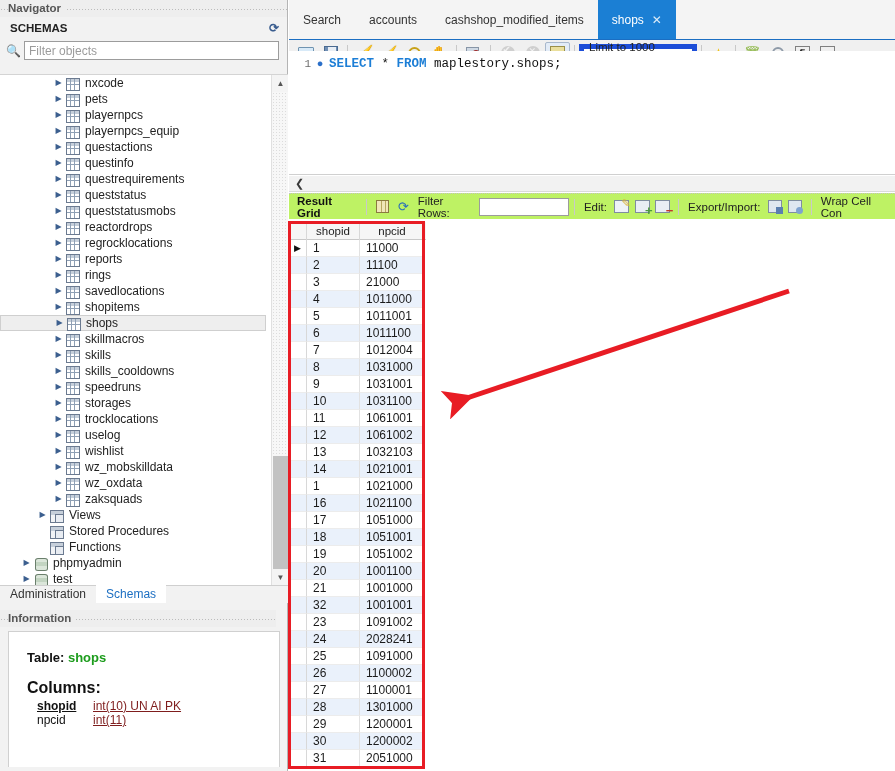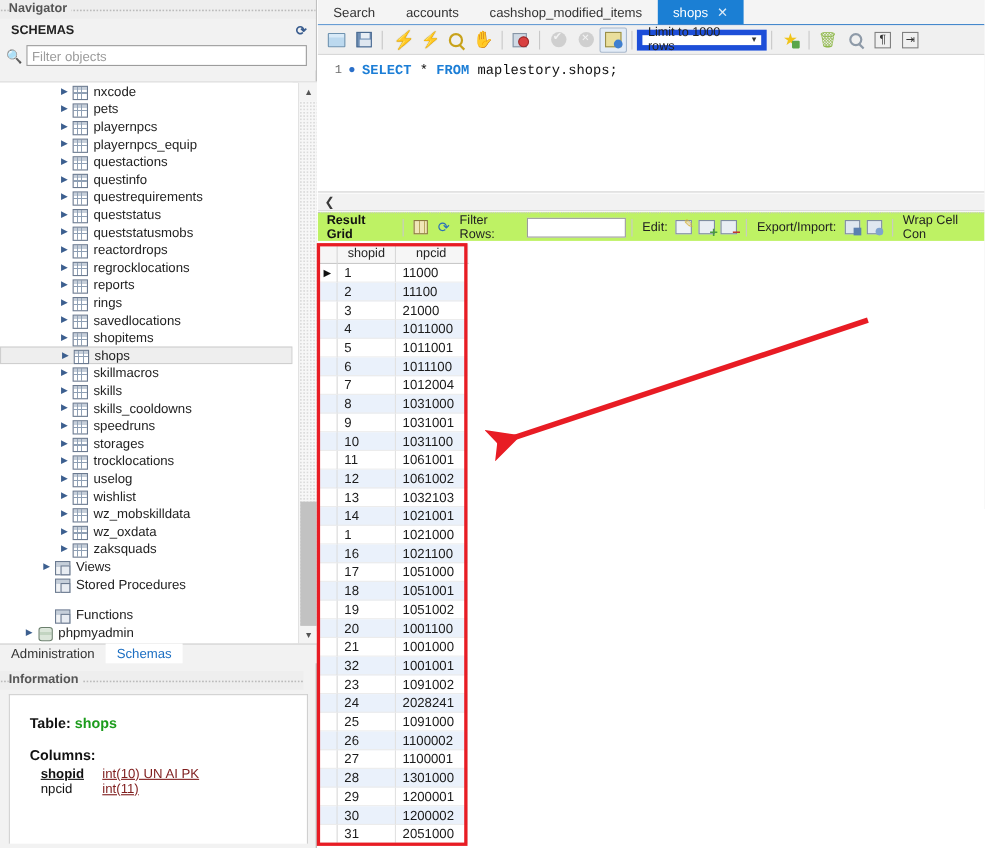--- a/index.html
+++ b/index.html
@@ -152,31 +152,31 @@
 
   #info-caption { position: absolute; left: 0; top: 610px; width: 276px; }
   #info-body {
     position: absolute; left: 8px; top: 631px; width: 272px; height: 136px;
     background: #ffffff; border: 1px solid #d0d0d0; border-bottom: none;
     padding: 18px 0 0 18px;
     font-size: 12px;
   }
   .info-tbl-line { margin-bottom: 14px; font-weight: bold; font-size: 13px; color: #111; }
   .info-tbl-line .tname { color: #1c9c1c; }
-  .info-cols-title { font-weight: bold; font-size: 13px; color: #111; margin-bottom: 2px; }
+  .info-cols-title { font-weight: bold; font-size: 16px; color: #111; margin-bottom: 2px; }
   .col-row { display: flex; font-size: 12px; line-height: 14px; padding-left: 10px; }
   .col-row .cname { width: 56px; color: #111; }
   .col-row .cname.pk { font-weight: bold; text-decoration: underline; }
   .col-row .ctype { color: #7f1d1d; text-decoration: underline; }
 
   
   #main { position: absolute; left: 289px; top: 0; width: 606px; height: 771px; background: #fff; }
 
   #tabbar {
-    height: 23px; background: #f4f4f4;
+    height: 40px; background: #f4f4f4;
     display: flex; align-items: stretch;
     border-bottom: 1px solid #1b6ec2;
   }
   .mtab {
     display: flex; align-items: center; gap: 8px;
     padding: 0 14px;
     font-size: 12px; color: #333;
     background: #f4f4f4;
     white-space: nowrap;
   }
@@ -490,21 +490,21 @@
           <div class="tnode" style="padding-left: 36px;">
             <span class="tri">▶</span>
             <span class="ico ico-view"></span>
             <span class="tlabel">Views</span>
           </div>
           <div class="tnode" style="padding-left: 36px;">
             <span class="tri empty">▶</span>
             <span class="ico ico-view"></span>
             <span class="tlabel">Stored Procedures</span>
           </div>
-          <div class="tnode" style="padding-left: 36px; margin-top: 12px;">
+          <div class="tnode" style="padding-left: 36px;">
             <span class="tri empty">▶</span>
             <span class="ico ico-view"></span>
             <span class="tlabel">Functions</span>
           </div>
           <div class="tnode" style="padding-left: 20px;">
             <span class="tri">▶</span>
             <span class="ico ico-db"></span>
             <span class="tlabel">phpmyadmin</span>
           </div>
           <div class="tnode" style="padding-left: 20px;">

